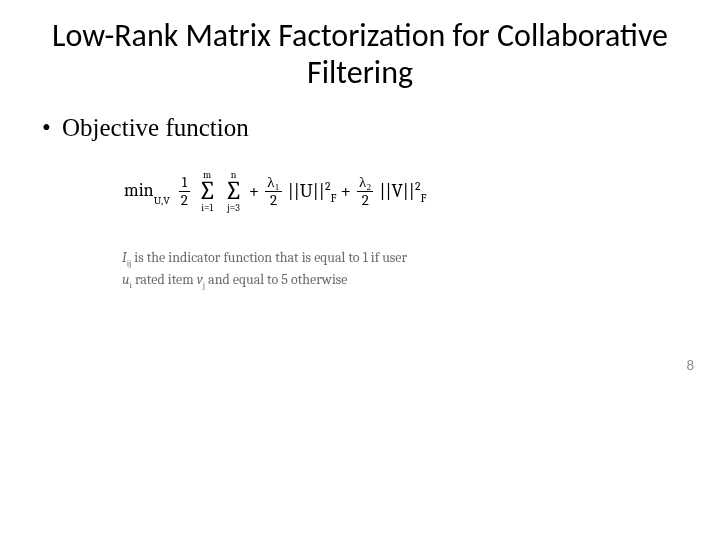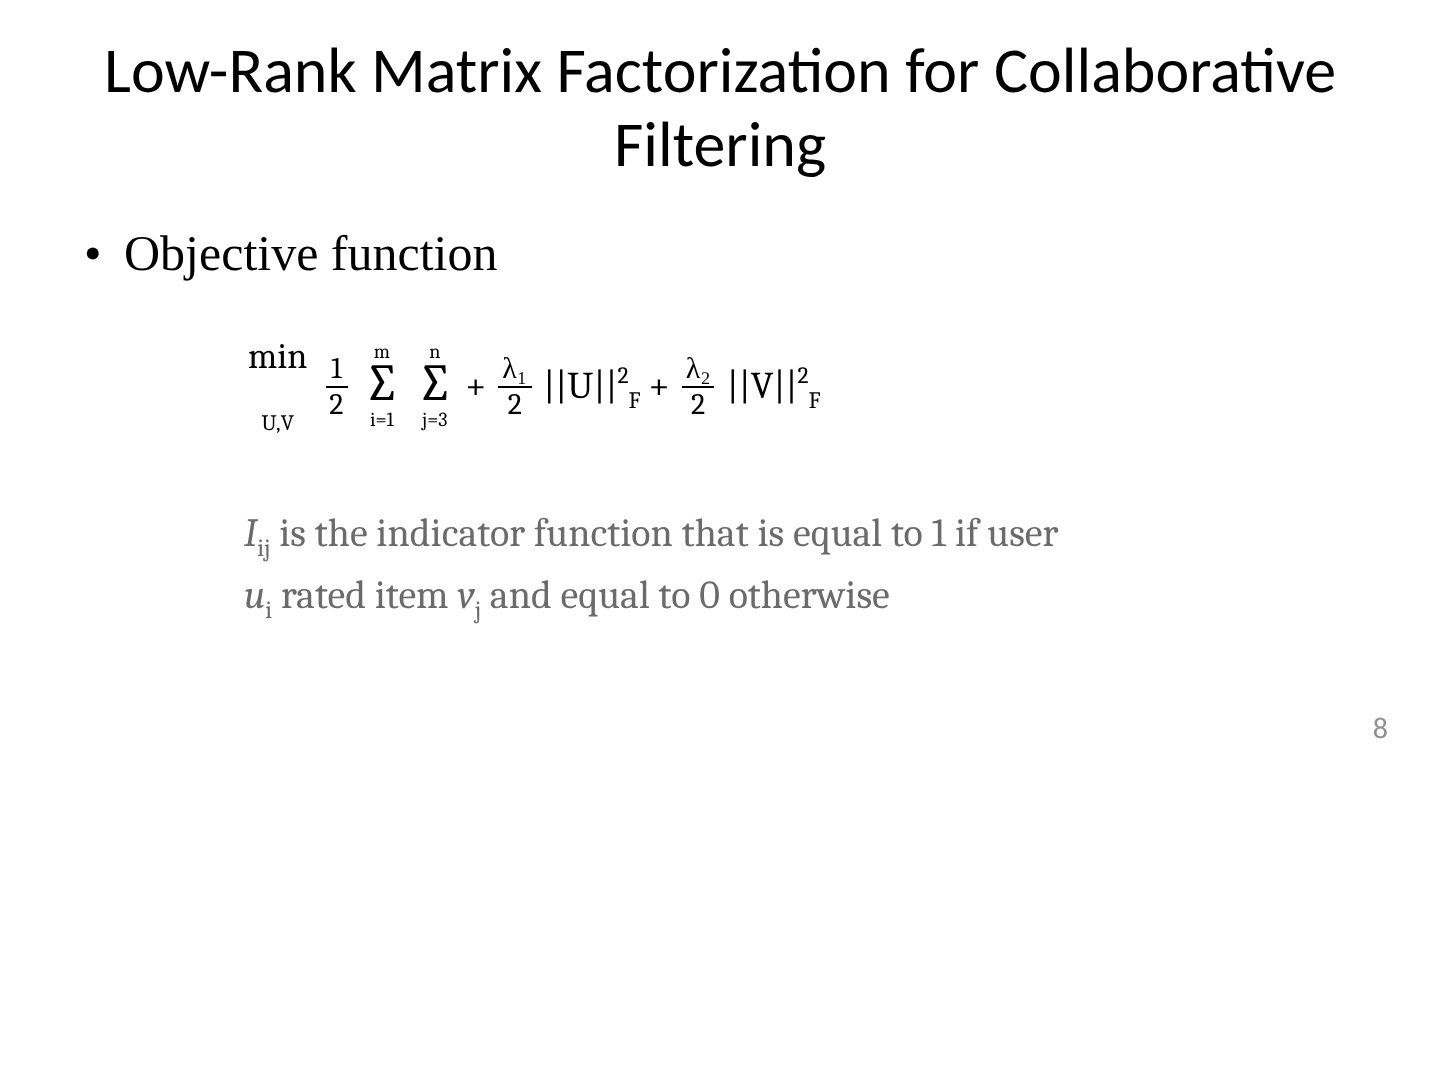--- a/index.html
+++ b/index.html
@@ -41,21 +41,21 @@
     font-size: 19px;
     text-align: left;
     margin: 8px 0 34px 88px;
     white-space: nowrap;
     display: flex;
     align-items: center;
     gap: 4px;
   }
   .min-block {
     display: inline-flex;
-    flex-direction: column;
+    flex-direction: row;
     align-items: center;
     line-height: 1;
     margin-right: 3px;
   }
   .min-block .mtop {
     font-size: 18px;
   }
   .min-block .msub {
     font-size: 11px;
     margin-top: 18px;
@@ -93,21 +93,21 @@
   }
   .term {
     display: inline-block;
   }
   sub, sup {
     font-size: 0.62em;
     line-height: 0;
   }
   .indicator {
     font-family: "Cambria Math", Cambria, "Times New Roman", serif;
-    font-size: 20px;
+    font-size: 14px;
     color: #6b6b6b;
     line-height: 1.55;
     margin: 0 0 58px 86px;
     max-width: 560px;
   }
   .caption {
     font-size: 20px;
     margin: 0 0 0 28px;
   }
   .caption .mathi {
@@ -168,19 +168,19 @@
       <span class="bar"></span>
       <span class="den">2</span>
     </span>
     <span class="term">
       <span>||V||</span><sup>2</sup><sub>F</sub>
     </span>
   </div>
 
   <div class="indicator">
     <span style="font-style:italic">I</span><sub>ij</sub><span> is the indicator function that is equal to 1 if user</span><br>
-    <span style="font-style:italic">u</span><sub>i</sub><span> rated item </span><span style="font-style:italic">v</span><sub>j</sub><span> and equal to 0 otherwise</span>
+    <span style="font-style:italic">u</span><sub>i</sub><span> rated item </span><span style="font-style:italic">v</span><sub>j</sub><span> and equal to 5 otherwise</span>
   </div>
 
 
   <div class="pagenum">8</div>
 
 </div>
 
 </body></html>

